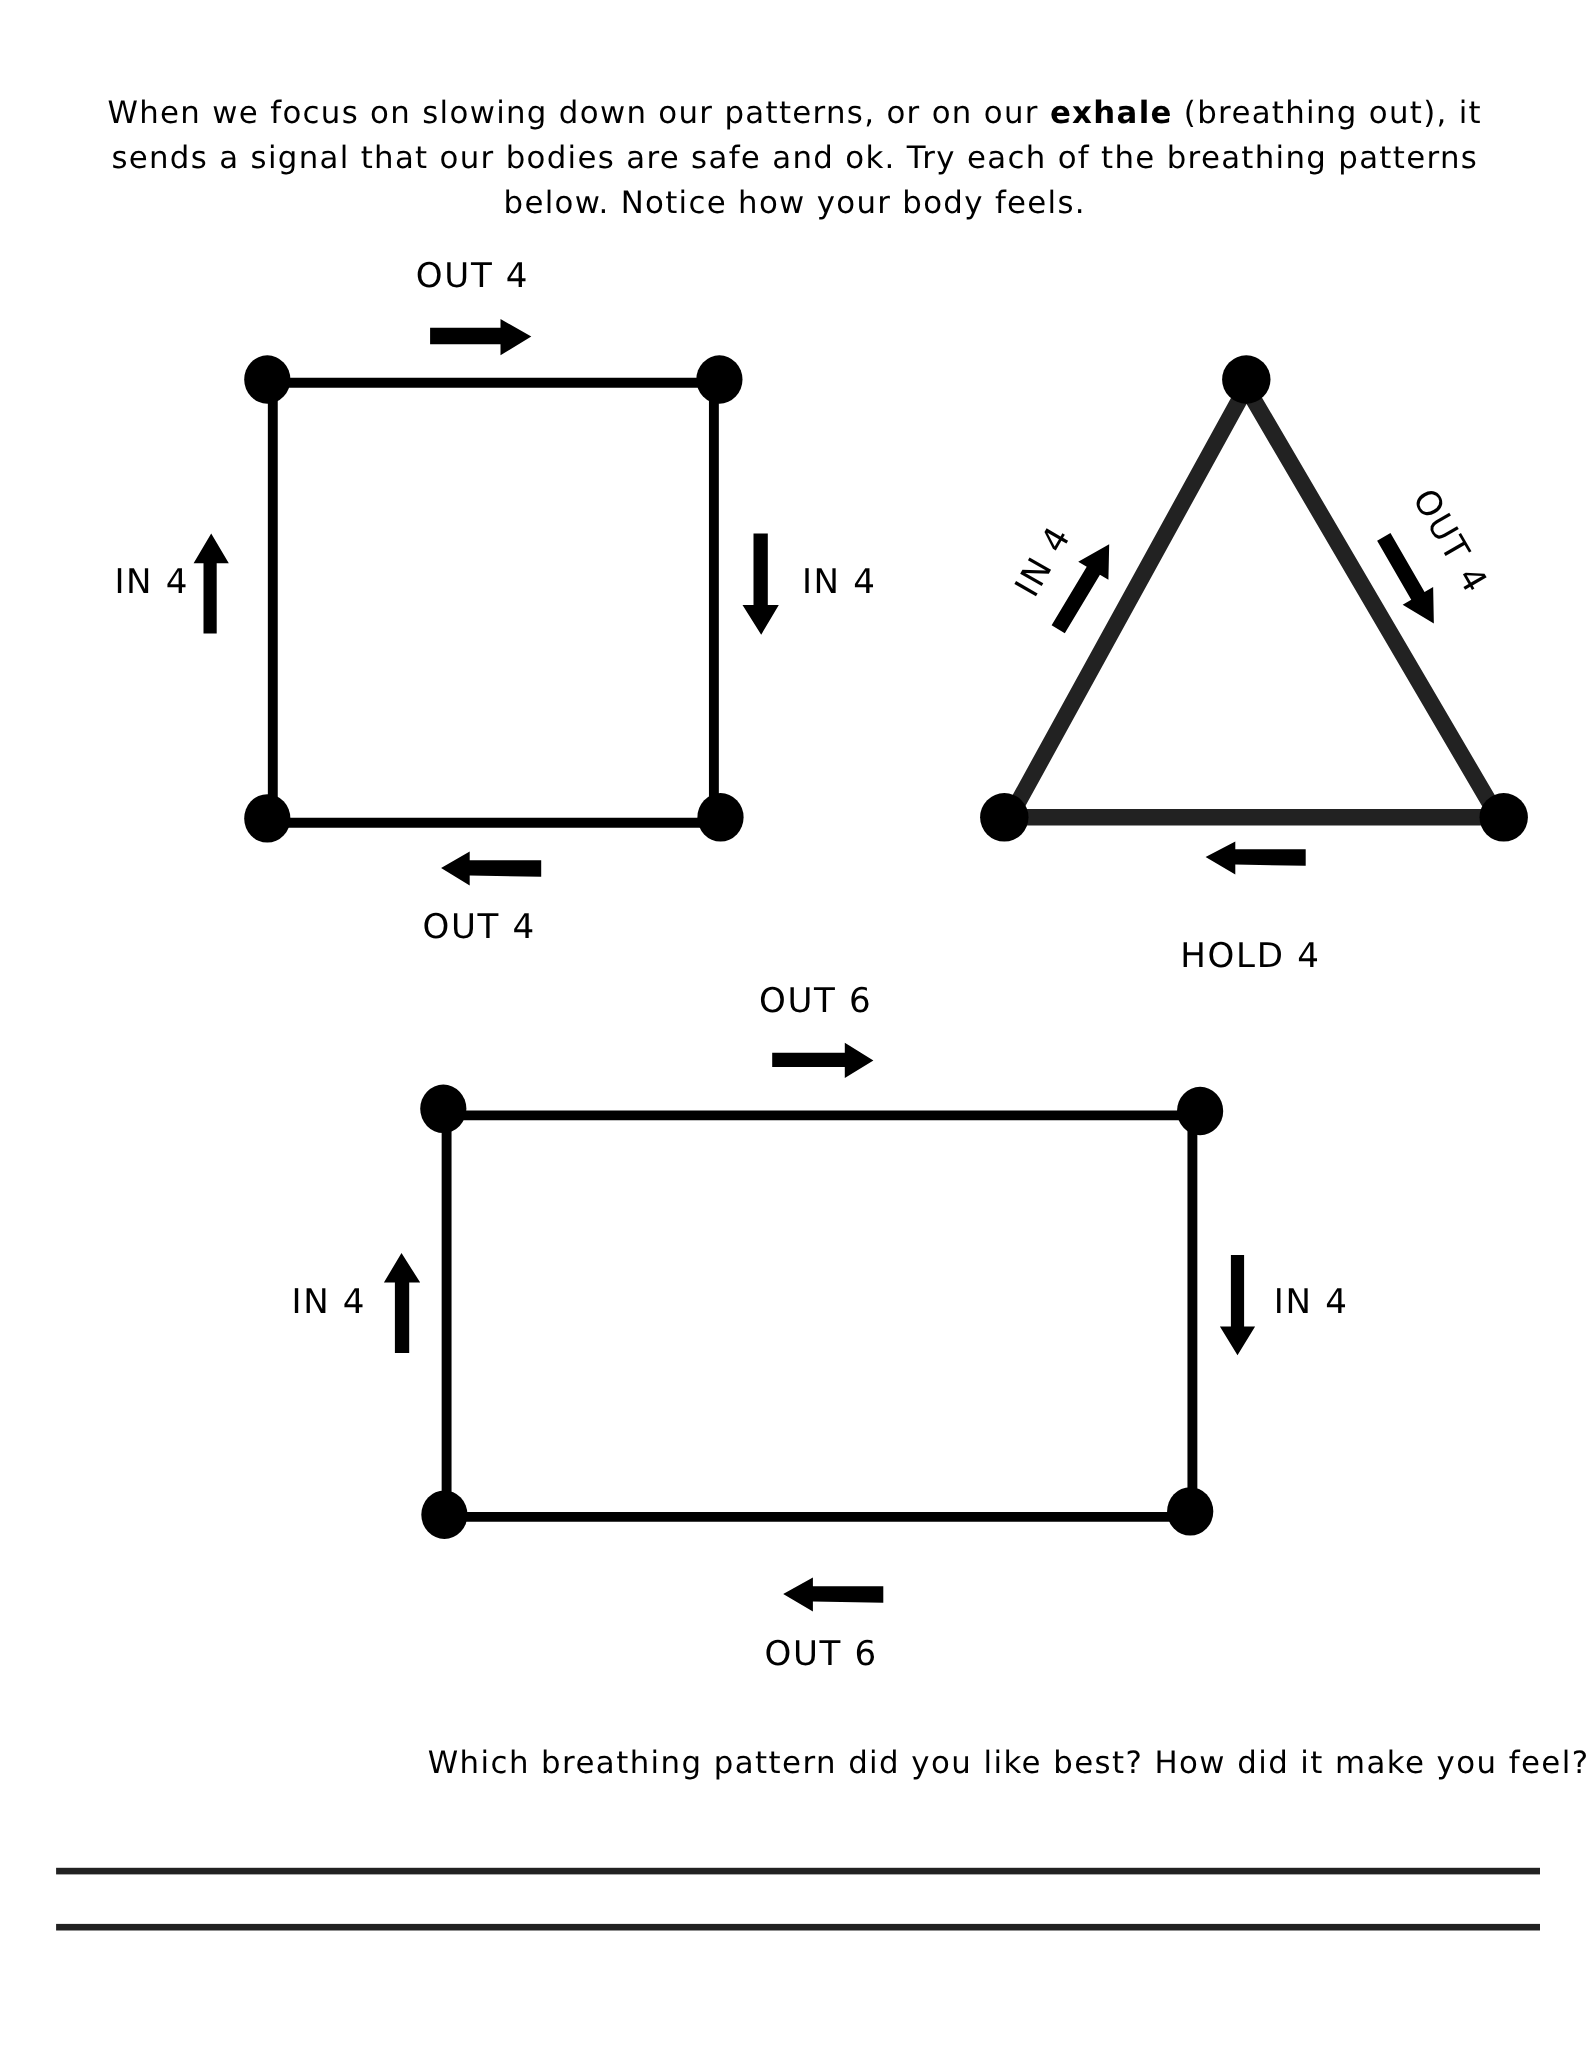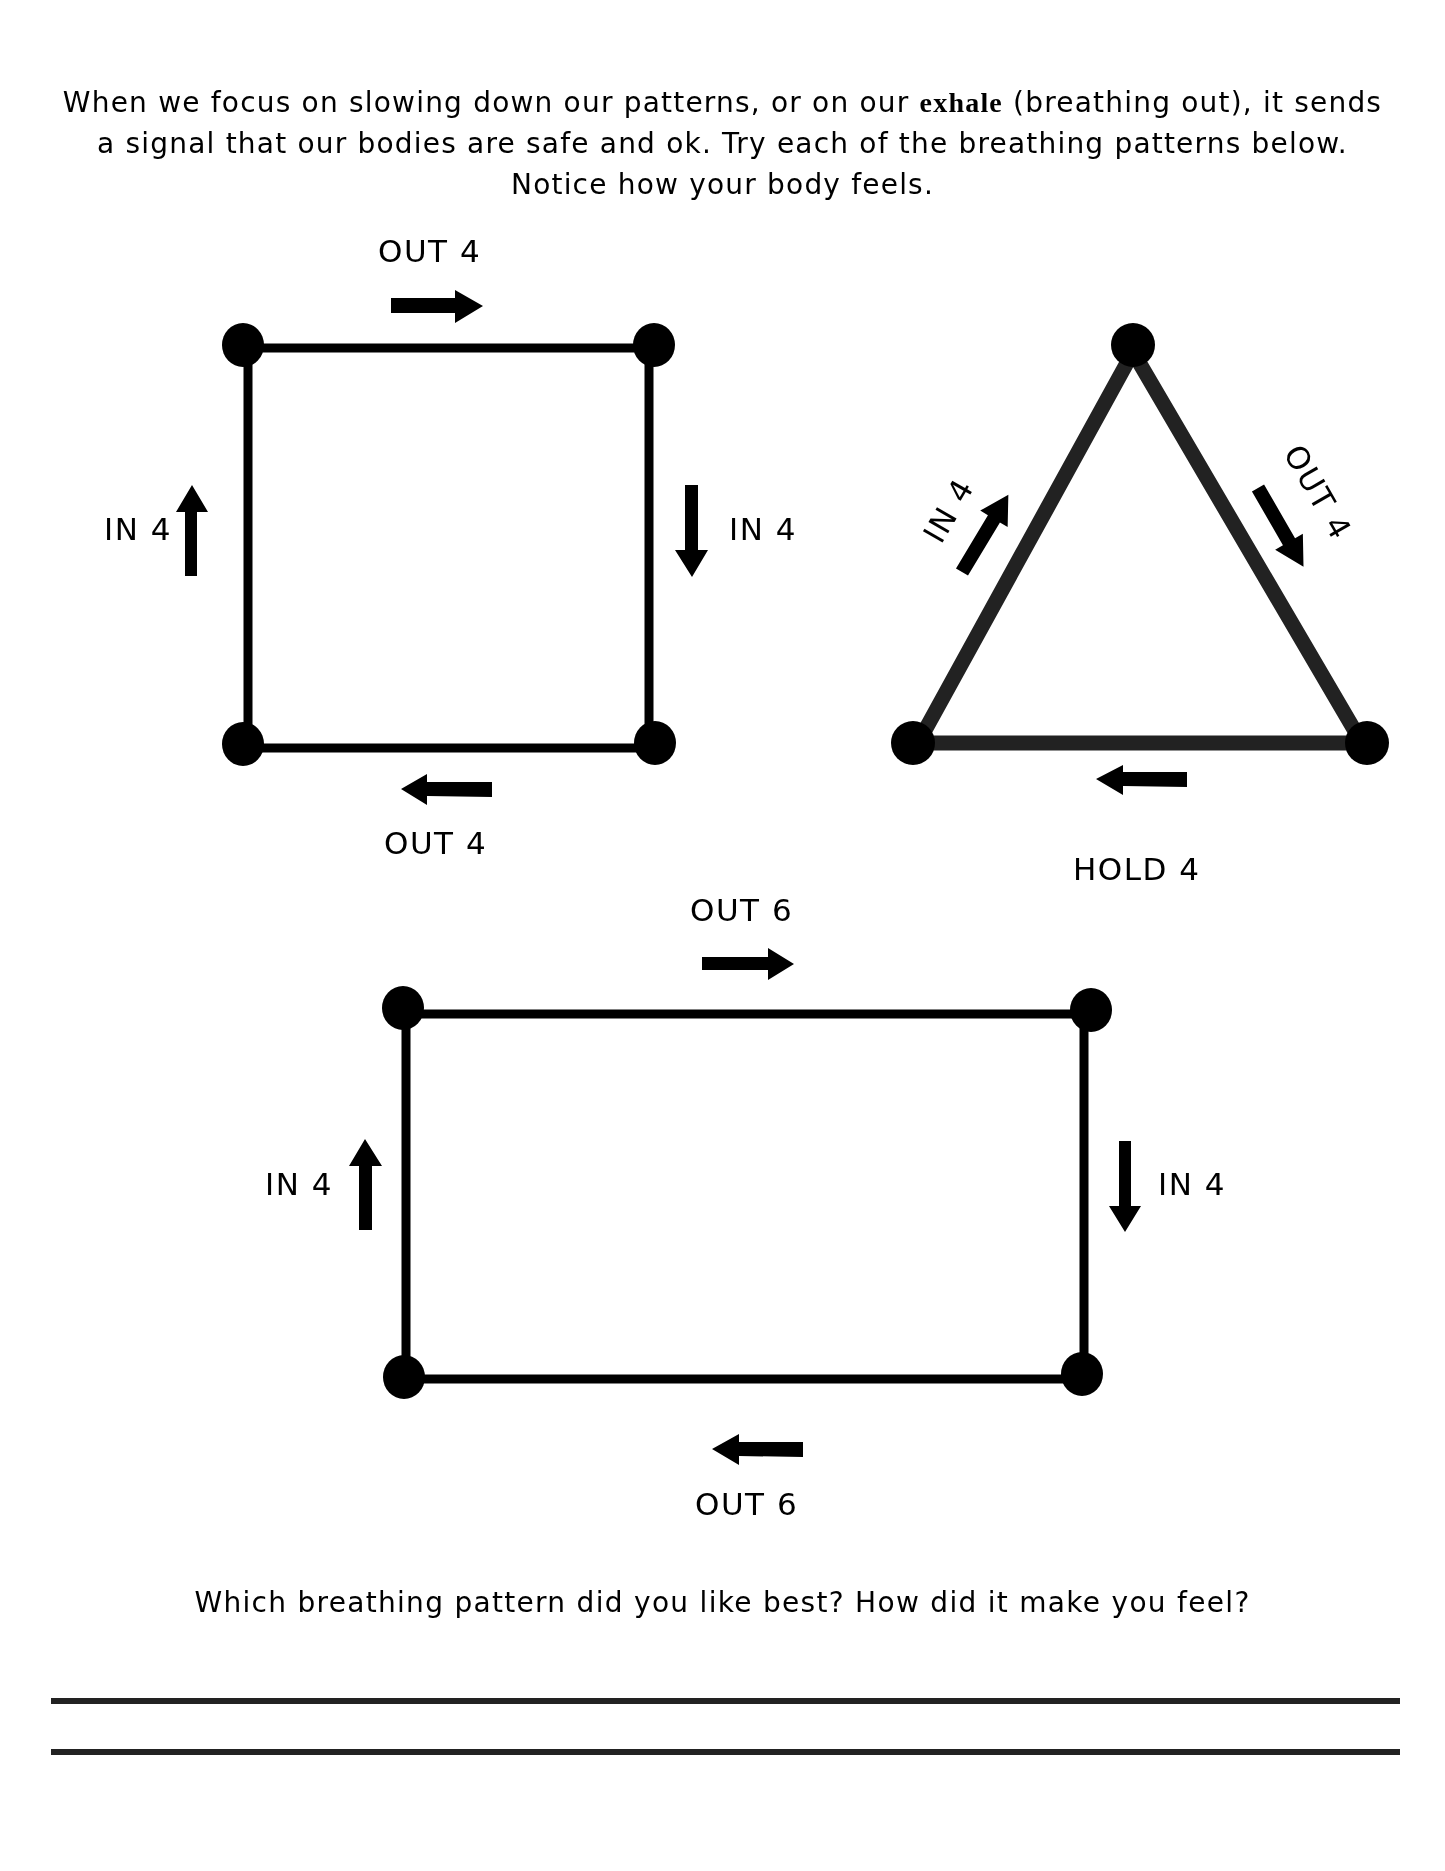--- a/index.html
+++ b/index.html
@@ -1,25 +1,25 @@
 <!DOCTYPE html>
 <html><head>
 <meta charset="utf-8">
 <style>
   html, body { margin: 0; padding: 0; background: #ffffff; }
   body { width: 1445px; height: 1871px; position: relative; overflow: hidden;
          font-family: "DejaVu Sans", sans-serif; color: #000; }
   .intro { position: absolute; left: 60px; top: 82px; width: 1325px; text-align: center;
            font-size: 28px; line-height: 41px; letter-spacing: 1.2px;
            font-family: "DejaVu Sans", sans-serif; }
-  .intro b { font-weight: bold; font-family: Liberation Serif, serif; }
+  .intro b { font-weight: bold; }
   .diagram { position: absolute; left: 0; top: 0; }
   .lbl { position: absolute; font-size: 31px; letter-spacing: 1.5px; white-space: nowrap;
          font-family: "DejaVu Sans", sans-serif; line-height: 1; }
-  .question { position: absolute; left: 0; width: 1445px; top: 1586px; text-align: center;
+  .question { position: absolute; left: 0; width: 1445px; top: 1586px; text-align: right;
               font-size: 28px; letter-spacing: 1.3px; font-family: "DejaVu Sans", sans-serif; }
   .answer-line { position: absolute; left: 51px; width: 1349px; height: 6px; background: #222222; }
 </style>
 </head>
 <body>
 
 <div class="intro">
   <span>When we focus on slowing down our patterns, or on our </span><b>exhale</b><span> (breathing out), it sends a signal that our bodies are safe and ok. Try each of the breathing patterns below. Notice how your body feels.</span>
 </div>
 

